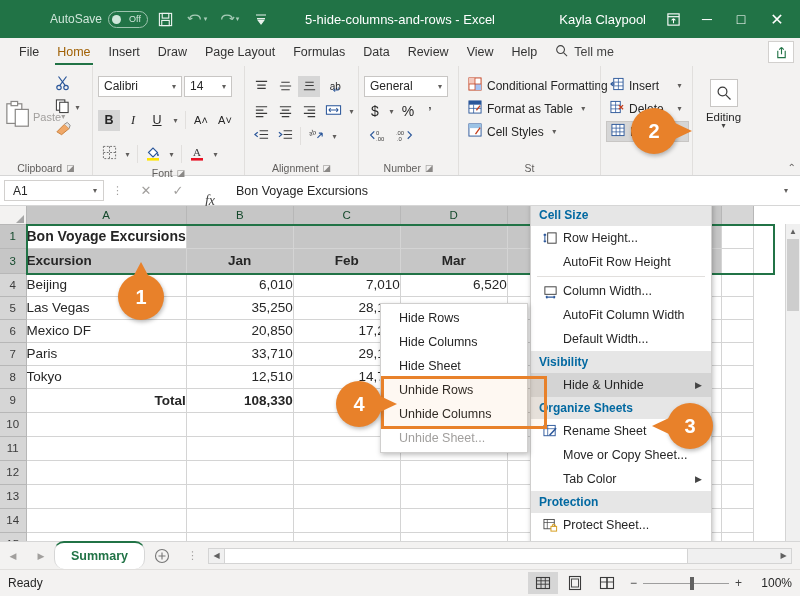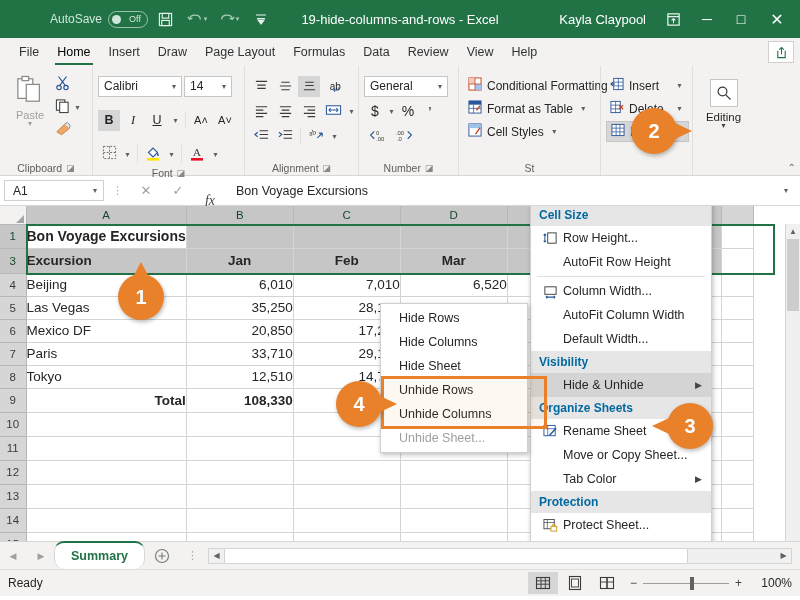--- a/index.html
+++ b/index.html
@@ -45,21 +45,21 @@
 
   
   .ribbon-tabs {
     height:28px; background:#f3f2f1; display:flex; align-items:stretch;
     padding-left:10px; border-bottom:none;
   }
   .rtab {
     padding:0 9px; display:flex; align-items:center; font-size:12.5px;
     color:#333; position:relative; white-space:nowrap;
   }
-  .rtab.active { color:#000000; font-weight:normal; }
+  .rtab.active { color:#a16207; font-weight:normal; }
   .rtab.active:after {
     content:""; position:absolute; left:7px; right:7px; bottom:1px; height:2px;
     background:#217346;
   }
   .rtab.tellme { color:#444; gap:6px; }
   .tabs-right { margin-left:auto; display:flex; align-items:center; padding-right:6px; }
   .share-btn {
     width:26px; height:22px; border:1px solid #d2d0ce; background:#fff;
     display:flex; align-items:center; justify-content:center; color:#217346;
   }
@@ -72,21 +72,21 @@
   .rgroup { display:flex; flex-direction:column; padding:3px 0 0 0; position:relative; }
   .rgroup + .rgroup { border-left:1px solid #e1dfdd; }
   .rgroup-body { flex:1; display:flex; padding:2px 5px; }
   .rgroup-label {
     height:15px; font-size:10.5px; color:#605e5c; text-align:center;
     display:flex; align-items:center; justify-content:center; gap:4px;
   }
   .dlg { font-size:9px; color:#8a8886; }
 
   .paste-col {
-    width:50px; display:flex; flex-direction:column; align-items:center;
+    width:50px; display:flex; flex-direction:row; align-items:center;
     justify-content:flex-start; padding-top:4px;
   }
   .paste-ico { color:#595959; }
   .paste-txt { font-size:11px; color:#a19f9d; margin-top:1px; }
   .mini-caret { font-size:8px; color:#a19f9d; line-height:6px; }
   .clip-col { display:flex; flex-direction:column; gap:2px; padding-top:3px; }
   .clip-row { display:flex; align-items:center; gap:2px; height:21px; }
 
   .font-col { display:flex; flex-direction:column; gap:12px; padding-top:4px; }
   .frow { display:flex; align-items:center; gap:2px; height:22px; }
@@ -348,21 +348,21 @@
           <path d="M15 7 C15 3.5 12 2 9 2 C5.5 2 3 4 3 7" fill="none" stroke="#a9cdb9" stroke-width="1.4"></path>
           <path d="M15 7 L17 4 M15 7 L12 5.5" stroke="#a9cdb9" stroke-width="1.4" fill="none"></path>
         </svg>
       <span style="font-size:7px;margin-left:1px;color:#a9cdb9;">▾</span>
     </div>
     <div class="tb-icon">
       <svg width="12" height="12" viewBox="0 0 12 12">
           <path d="M1 2 h10 M2 5.5 h8 M6 11 L3 7 h6 Z" stroke="#eaf3ee" stroke-width="1.1" fill="#eaf3ee"></path>
         </svg>
     </div>
-    <div class="tb-title">19-hide-columns-and-rows  -  Excel</div>
+    <div class="tb-title">5-hide-columns-and-rows  -  Excel</div>
     <div class="tb-right">
       <div class="tb-user">Kayla Claypool</div>
       <div class="tb-btn">
         <svg width="15" height="15" viewBox="0 0 16 16">
             <rect x="2" y="2" width="12" height="12" fill="none" stroke="#fff" stroke-width="1.2"></rect>
             <path d="M2 5 h12" stroke="#fff" stroke-width="1.2"></path>
             <path d="M8 12 V7 M8 7 L6 9 M8 7 L10 9" stroke="#fff" stroke-width="1.1" fill="none"></path>
           </svg>
       </div>
       <div class="tb-btn">─</div>
@@ -375,20 +375,29 @@
     <div class="rtab">File</div>
     <div class="rtab active">Home</div>
     <div class="rtab">Insert</div>
     <div class="rtab">Draw</div>
     <div class="rtab">Page Layout</div>
     <div class="rtab">Formulas</div>
     <div class="rtab">Data</div>
     <div class="rtab">Review</div>
     <div class="rtab">View</div>
     <div class="rtab">Help</div>
+    <div class="rtab tellme">
+      <span>
+        <svg width="13" height="13" viewBox="0 0 14 14">
+            <circle cx="6" cy="6" r="4.2" fill="none" stroke="#444" stroke-width="1.2"></circle>
+            <path d="M9.2 9.2 L13 13" stroke="#444" stroke-width="1.2"></path>
+          </svg>
+      </span>
+      <span>Tell me</span>
+    </div>
     <div class="tabs-right">
       <div class="share-btn">
         <svg width="13" height="13" viewBox="0 0 14 14">
             <path d="M3 5 V12.5 H11 V5" fill="none" stroke="#217346" stroke-width="1.2"></path>
             <path d="M7 9 V1.5 M7 1.5 L4.5 4 M7 1.5 L9.5 4" fill="none" stroke="#217346" stroke-width="1.2"></path>
           </svg>
       </div>
     </div>
   </div>
 

